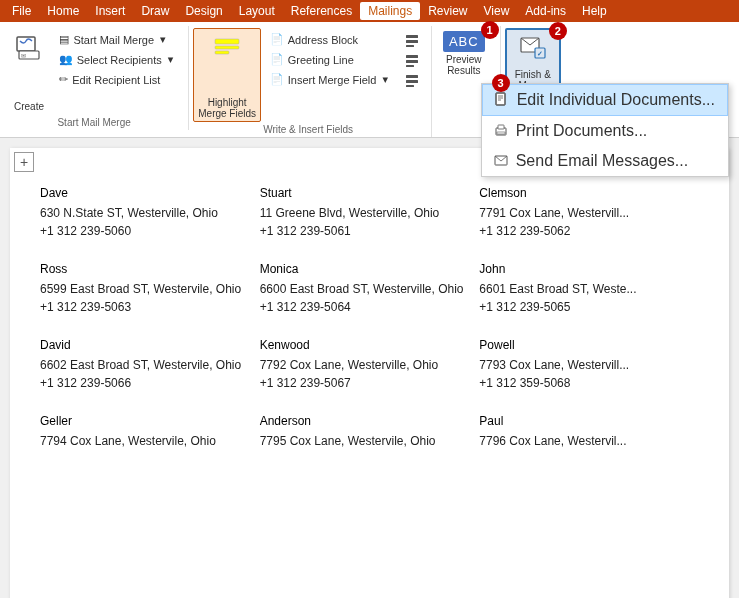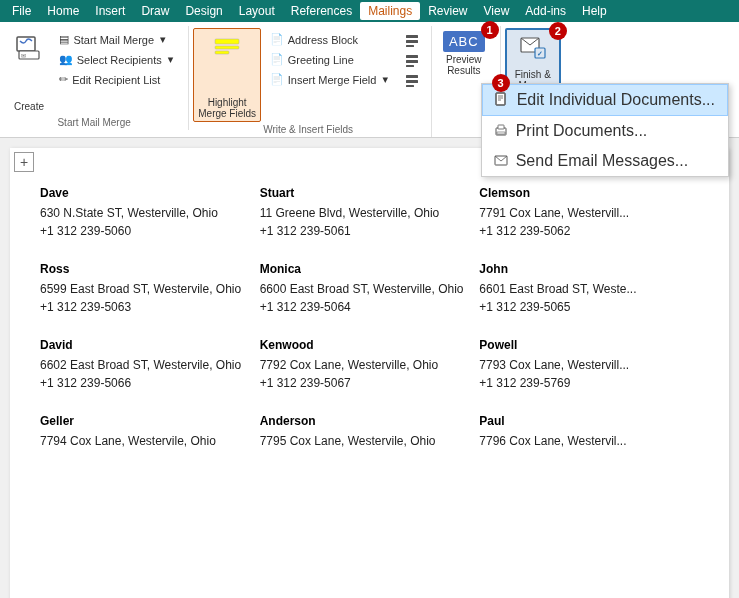--- a/index.html
+++ b/index.html
@@ -1,20 +1,20 @@
 <!DOCTYPE html>
 <html><head>
   <meta charset="utf-8">
   <style>
     * { margin: 0; padding: 0; box-sizing: border-box; }
     body { font-family: 'Segoe UI', Arial, sans-serif; font-size: 12px; background: #fff; width: 739px; height: 598px; overflow: hidden; }
 
     
     .menu-bar {
-      background: #0f766e;
+      background: #c2410c;
       display: flex;
       align-items: center;
       padding: 0 4px;
       height: 22px;
     }
     .menu-item {
       color: #fff;
       padding: 2px 8px;
       cursor: pointer;
       font-size: 12px;
@@ -189,21 +189,21 @@
       display: grid;
       grid-template-columns: 1fr 1fr 1fr;
       gap: 0;
       margin-top: 10px;
     }
     .contact-cell {
       padding: 8px 10px 16px 0;
       border-bottom: none;
     }
     .contact-name {
-      font-weight: bold;
+      font-weight: normal;
       font-size: 12px;
       margin-bottom: 6px;
     }
     .contact-address {
       font-size: 12px;
       color: #222;
       margin-bottom: 4px;
     }
     .contact-phone {
       font-size: 12px;
@@ -460,21 +460,21 @@
           <div class="contact-phone">+1 312 239-5066</div>
         </div>
         <div class="contact-cell">
           <div class="contact-name">Kenwood</div>
           <div class="contact-address">7792 Cox Lane, Westerville, Ohio</div>
           <div class="contact-phone">+1 312 239-5067</div>
         </div>
         <div class="contact-cell">
           <div class="contact-name">Powell</div>
           <div class="contact-address">7793 Cox Lane, Westervill...</div>
-          <div class="contact-phone">+1 312 239-5769</div>
+          <div class="contact-phone">+1 312 359-5068</div>
         </div>
         <div class="contact-cell">
           <div class="contact-name">Geller</div>
           <div class="contact-address">7794 Cox Lane, Westervile, Ohio</div>
         </div>
         <div class="contact-cell">
           <div class="contact-name">Anderson</div>
           <div class="contact-address">7795 Cox Lane, Westervile, Ohio</div>
         </div>
         <div class="contact-cell">

